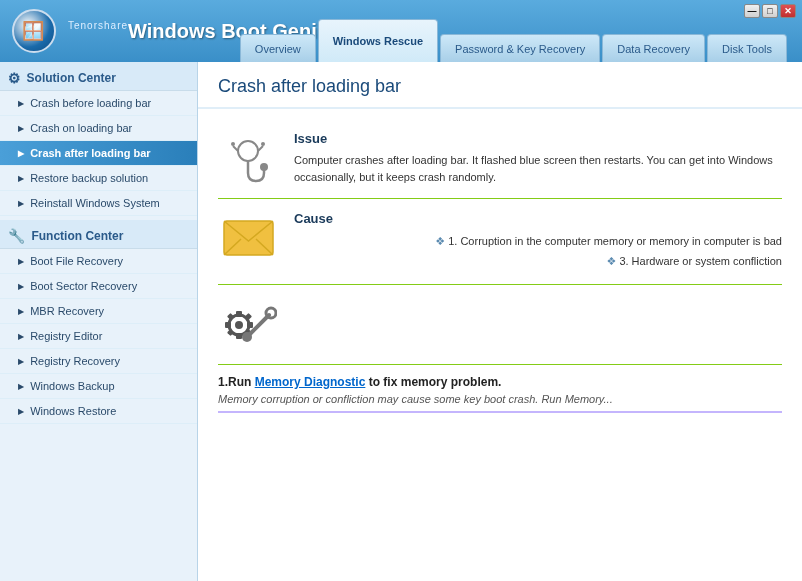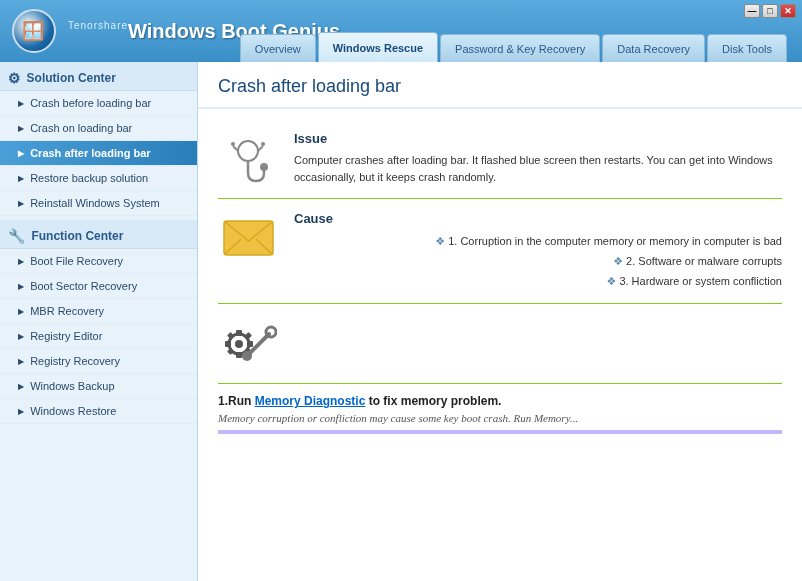--- a/index.html
+++ b/index.html
@@ -99,21 +99,21 @@
       font-size: 11px;
       color: #2a5a8a;
       height: 28px;
       display: flex;
       align-items: center;
     }
     .nav-tab.active {
       background: linear-gradient(to bottom, #e8f4fc, #d0eaf8);
       color: #1a4a7a;
       font-weight: bold;
-      height: 30px;
+      height: 43px;
       justify-content: flex-end;
     }
 
     
     .main-layout {
       display: flex;
       height: calc(581px - 62px);
     }
 
     
@@ -382,21 +382,20 @@
             <rect x="3" y="10" width="49" height="34" rx="3" fill="#f0c040" stroke="#d4a820" stroke-width="1.5"></rect>
             <polyline points="3,10 27.5,30 52,10" fill="none" stroke="#d4a820" stroke-width="1.5"></polyline>
             <line x1="3" y1="44" x2="20" y2="28" stroke="#d4a820" stroke-width="1.5"></line>
             <line x1="52" y1="44" x2="35" y2="28" stroke="#d4a820" stroke-width="1.5"></line>
           </svg>
         </div>
         <div class="info-content">
           <div class="info-title">Cause</div>
           <ul class="info-list">
             <li>1. Corruption in the computer memory or memory in computer is bad</li>
-            <li>2. Software or malware corrupts</li>
             <li>3. Hardware or system confliction</li>
           </ul>
         </div>
       </div>
 
       <div class="info-section">
         <div class="info-icon">
           <svg width="58" height="55" viewBox="0 0 58 55">
 
             <circle cx="20" cy="28" r="10" fill="none" stroke="#555" stroke-width="3"></circle>
@@ -410,23 +409,23 @@
             <rect x="9" y="33" width="5" height="5" rx="1" fill="#555" transform="rotate(45 11.5 35.5)"></rect>
             <rect x="27" y="33" width="5" height="5" rx="1" fill="#555" transform="rotate(45 29.5 35.5)"></rect>
 
             <line x1="30" y1="38" x2="50" y2="18" stroke="#777" stroke-width="4" stroke-linecap="round"></line>
             <circle cx="52" cy="16" r="5" fill="none" stroke="#777" stroke-width="3"></circle>
             <circle cx="28" cy="40" r="5" fill="#777"></circle>
           </svg>
         </div>
       </div>
 
-      <div style="padding: 10px 0 6px 0; border-bottom: 4px solid #c4b5fd;">
+      <div style="padding: 10px 0 6px 0; border-bottom: 2px solid #c4b5fd;">
         <div style="font-size: 12px; color: #222; font-weight: bold;">
           <span>1.Run </span><a href="#" class="solution-link">Memory Diagnostic</a><span> to fix memory problem.</span>
         </div>
-        <div style="font-size: 11px; color: #555; margin-top: 4px; font-style: italic; font-family: Liberation Serif, serif;">Memory corruption or confliction may cause some key boot crash. Run Memory...</div>
+        <div style="font-size: 11px; color: #555; margin-top: 4px; font-style: italic;">Memory corruption or confliction may cause some key boot crash. Run Memory...</div>
       </div>
 
     </div>
   </div>
 
 </div>
 
 </body></html>

